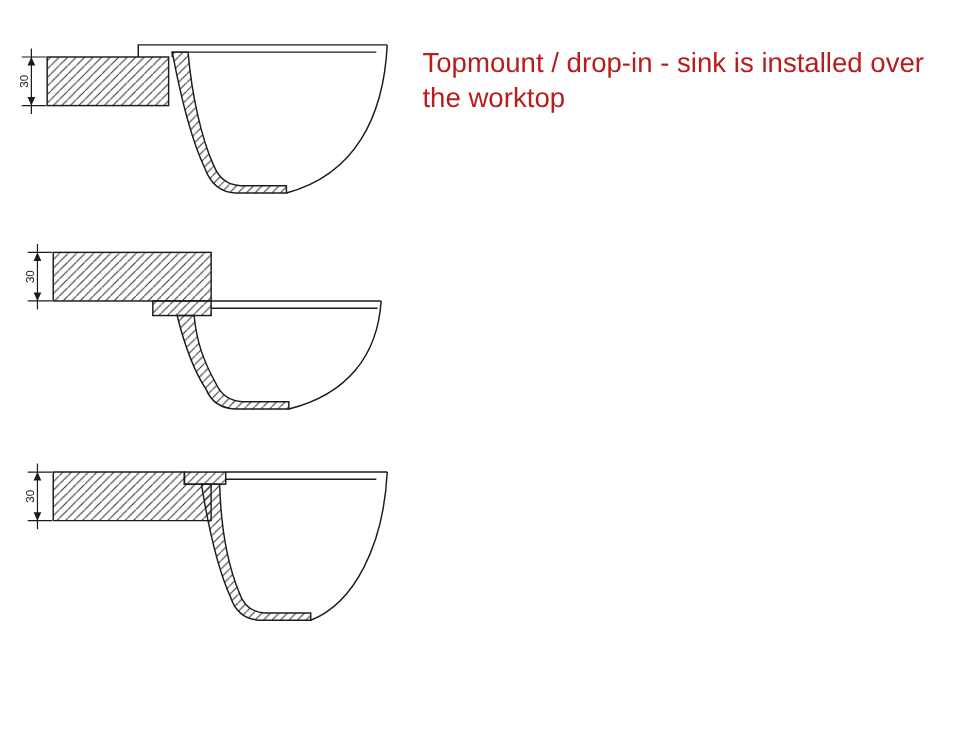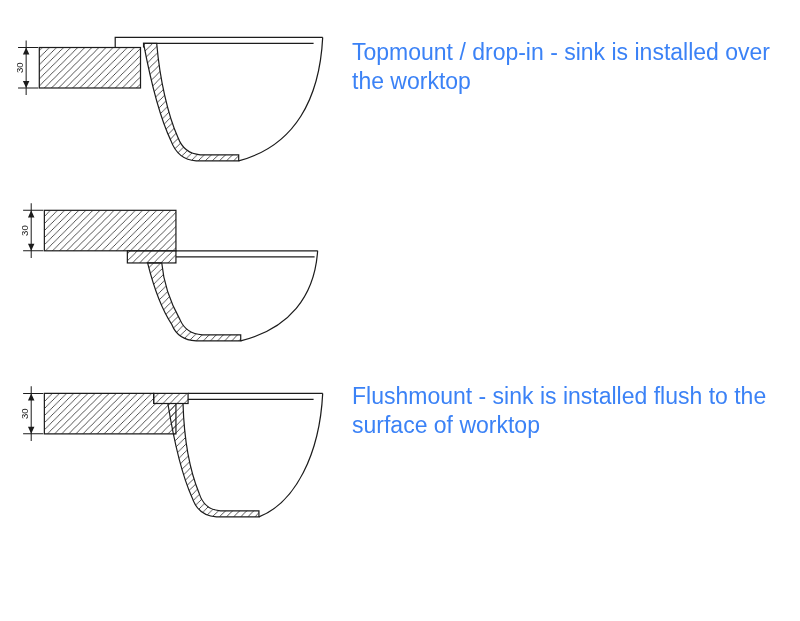--- a/index.html
+++ b/index.html
@@ -23,21 +23,21 @@
     display:flex;
     align-items:flex-start;
     margin-bottom:24px;
   }
   .drawing { flex:0 0 338px; }
   .drawing svg { display:block; }
   .desc {
     font-size:23px;
     line-height:1.28;
     max-width:452px;
-    color:#3b82f6;
+    color:#b91c1c;
   }
   .desc-1 { padding-top:26px; }
   .desc-2 { padding-top:52px; }
   .desc-3 { padding-top:14px; }
   svg text { font-family:"Liberation Sans", sans-serif; fill:#1c1c1c; }
 </style>
 </head>
 <body>
 
 <div class="page">
@@ -110,16 +110,15 @@
         <path d="M30,25 H138 V35 H160 V65 H30 Z" fill="url(#hatch3)" stroke="#1c1c1c" stroke-width="1.2"></path>
         <g stroke="#1c1c1c" stroke-width="1.2" fill="none">
           <rect x="138" y="25" width="34" height="10" fill="url(#hatch3)"></rect>
           <path d="M172,25 H305"></path>
           <path d="M172,31 H296"></path>
           <path d="M152,35 C158,72 166,106 176,128 Q182,146 200,147 L242,147 L242,141 L204,141 Q188,140 183,124 C174,102 168,70 167,35 Z" fill="url(#hatch3)"></path>
           <path d="M305,25 C302,85 278,133 242,147"></path>
         </g>
       </svg>
     </div>
-    <p class="desc desc-3">Flushmount - sink is installed flush to the surface of worktop</p>
   </section>
 
 </div>
 
 </body></html>

